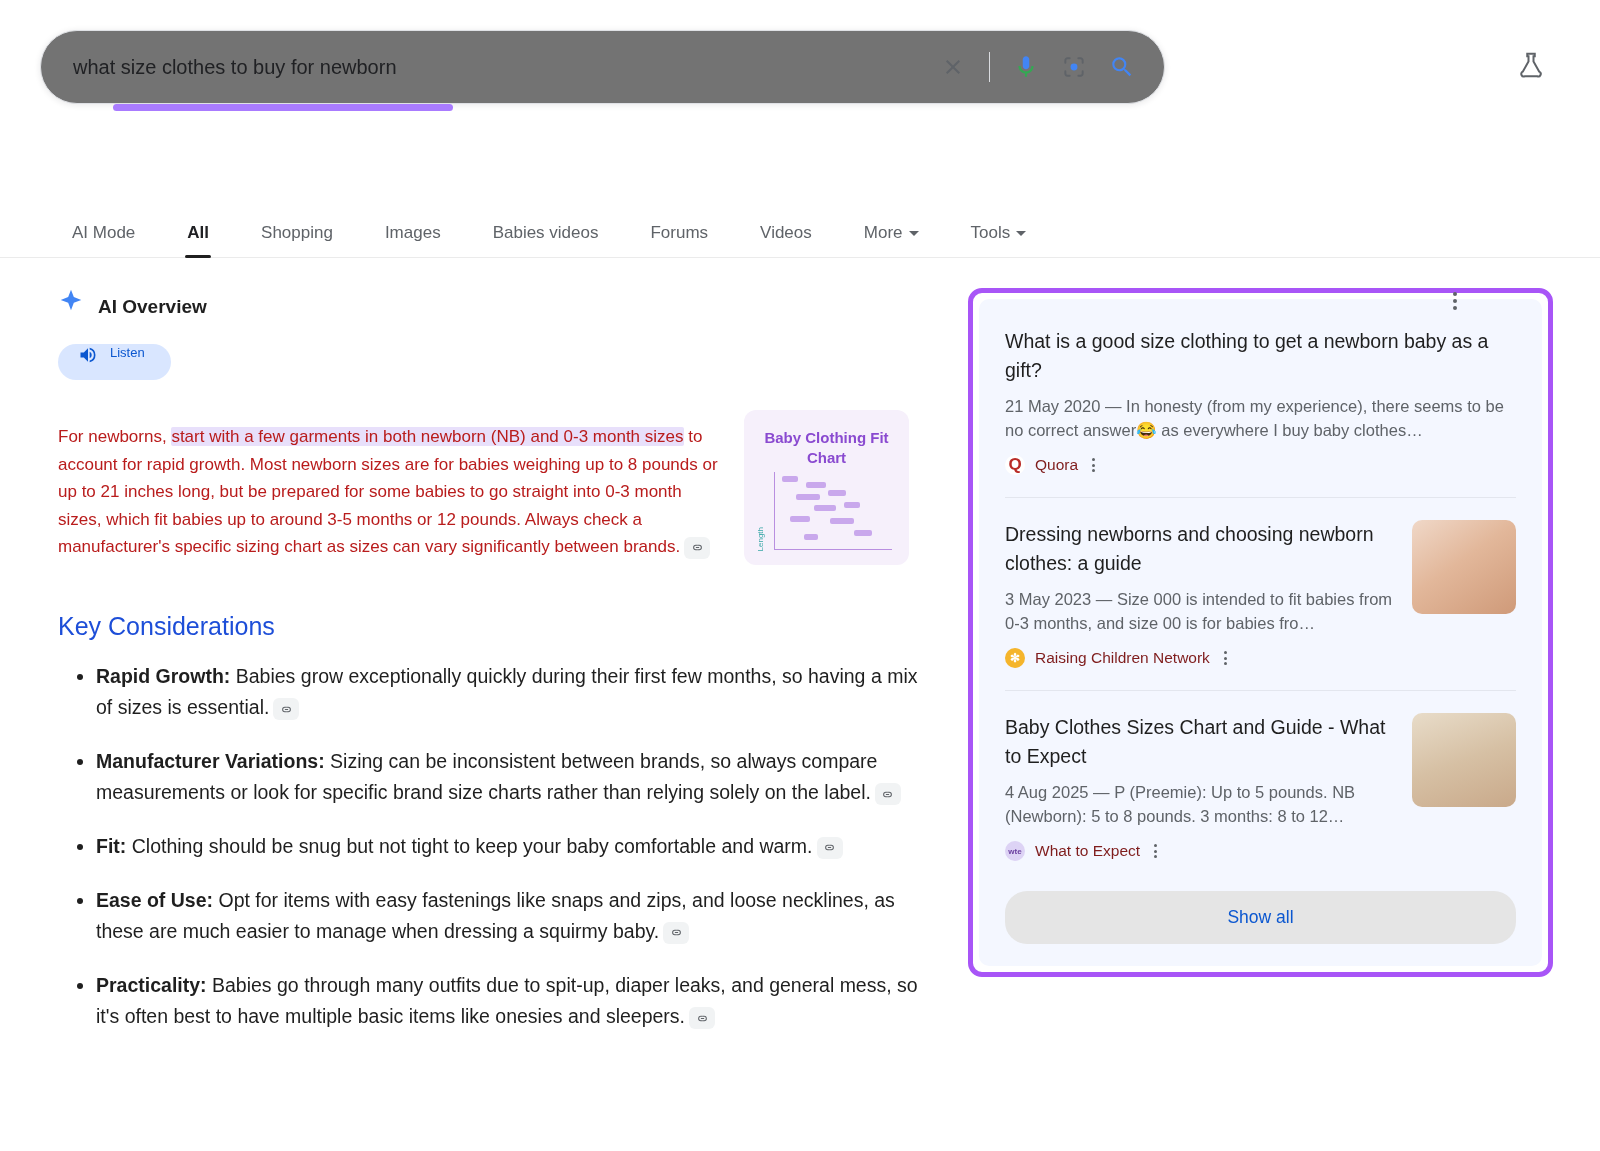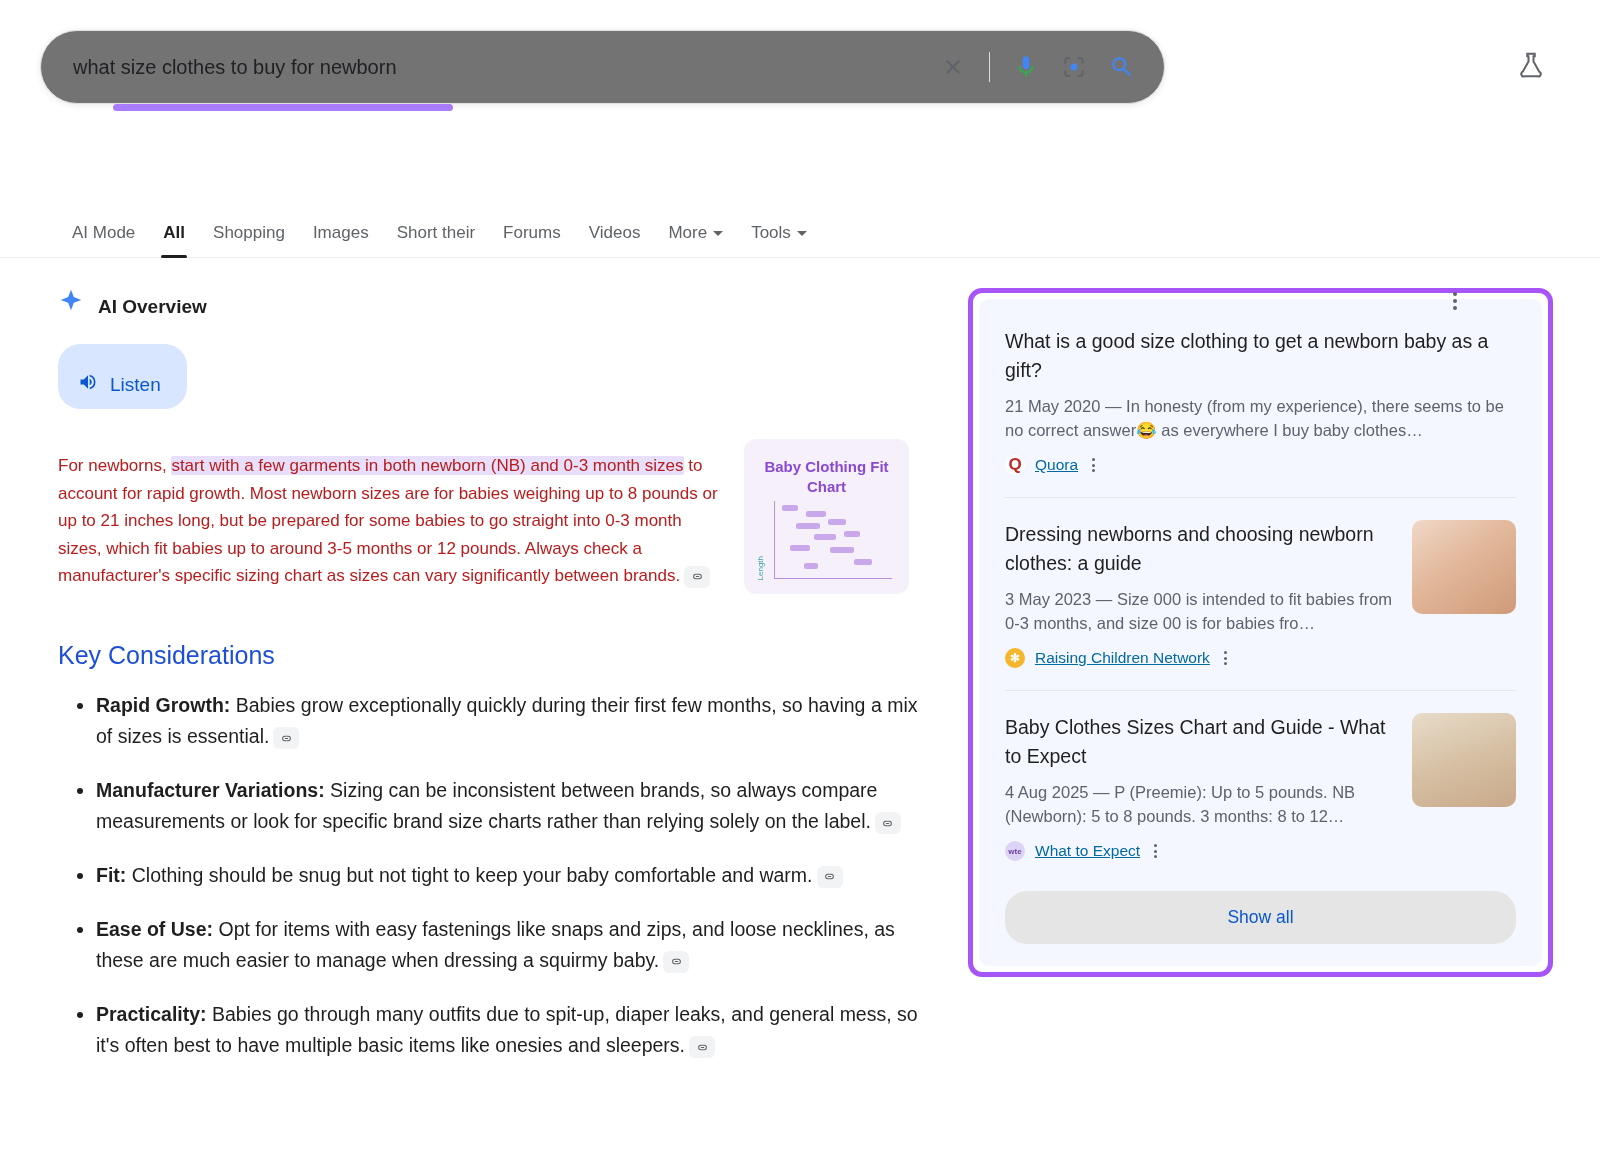--- a/index.html
+++ b/index.html
@@ -60,21 +60,21 @@
     right: 52px;
     top: 48px;
     width: 34px; height: 34px;
     display: flex; align-items: center; justify-content: center;
   }
 
   
   .tabs {
     display: flex;
     align-items: flex-end;
-    gap: 0;
+    gap: 24px;
     padding-left: 58px;
     margin-top: 26px;
     border-bottom: 1px solid #ebebeb;
     height: 52px;
   }
   .tab {
     font-size: 17px;
     color: #5f6368;
     padding: 0 14px 14px 14px;
     cursor: pointer;
@@ -130,27 +130,27 @@
     top: 2px;
     width: 22px; height: 22px;
     display: flex; flex-direction: column; align-items: center; justify-content: center;
     gap: 3px;
     cursor: pointer;
   }
   .kebab span { width: 4px; height: 4px; border-radius: 50%; background: #5f6368; display: block; }
 
   .listen-btn {
     display: inline-flex;
-    align-items: center;
+    align-items: flex-start;
     gap: 12px;
     background: #d9e6ff;
     color: #0b57d0;
     border-radius: 22px;
-    padding: 28px 26px 12px 20px;
-    font-size: 19px;
+    padding: 1px 26px 12px 20px;
+    font-size: 13px;
     cursor: pointer;
     margin-bottom: 26px;
   }
 
   
   .ai-para {
     font-size: 17px;
     line-height: 1.62;
     color: #b91c1c;
     width: 670px;
@@ -249,21 +249,21 @@
     margin-bottom: 8px;
     cursor: pointer;
   }
   .src-snippet {
     font-size: 16.5px;
     line-height: 1.5;
     color: #5f6368;
     margin-bottom: 12px;
   }
   .src-foot { display: flex; align-items: center; gap: 10px; }
-  .src-name { font-size: 15.5px; color: #0369a1; text-decoration: underline; }
+  .src-name { font-size: 15.5px; color: #7f1d1d; }
   .favicon {
     width: 20px; height: 20px; border-radius: 50%;
     display: flex; align-items: center; justify-content: center;
     font-size: 12px; font-weight: bold; color: #fff; flex: none;
   }
   .fav-quora { background: #fff; color: #b92b27; border: none; font-size: 17px; }
   .fav-rcn { background: #f5b52c; }
   .fav-wte { background: #ddd3f5; color: #6b3fa0; font-size: 8px; }
   .mini-kebab {
     display: flex; flex-direction: column; gap: 2.5px; align-items: center;
@@ -330,21 +330,21 @@
         <path d="M9 3h6v2h-1v4.2l4.6 8.1A2 2 0 0 1 16.9 21H7.1a2 2 0 0 1-1.7-3.7L10 9.2V5H9V3z" fill="none" stroke="#5f6368" stroke-width="1.6"></path>
       </svg>
   </div>
 </div>
 
 <div class="tabs">
   <div class="tab"><span>AI Mode</span></div>
   <div class="tab active"><span>All</span></div>
   <div class="tab"><span>Shopping</span></div>
   <div class="tab"><span>Images</span></div>
-  <div class="tab"><span>Short their</span></div>
+  <div class="tab"><span>Babies videos</span></div>
   <div class="tab"><span>Forums</span></div>
   <div class="tab"><span>Videos</span></div>
   <div class="tab"><span>More</span><i class="caret"></i></div>
   <div class="tab"><span>Tools</span><i class="caret"></i></div>
 </div>
 
 <div class="content">
 
   <div class="left-col">
 

